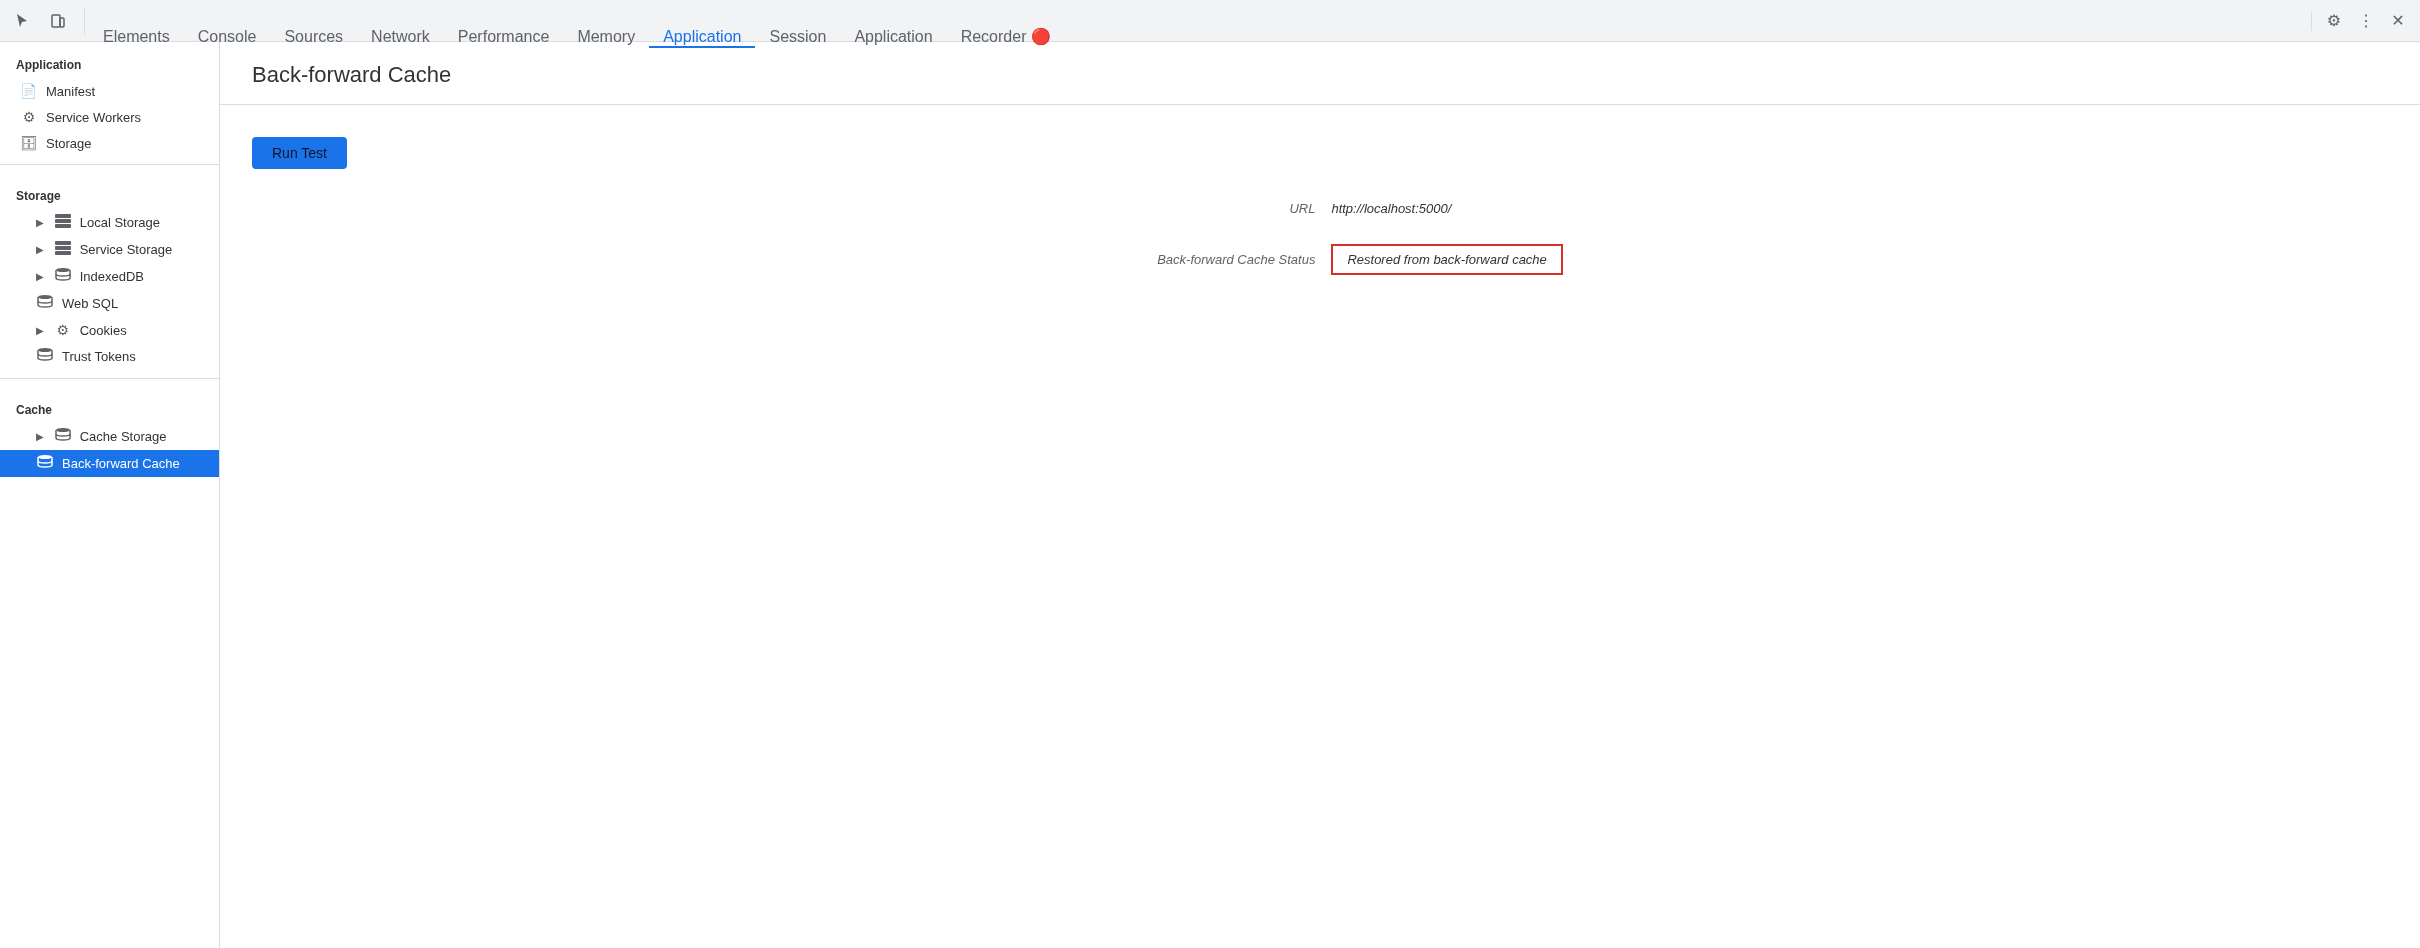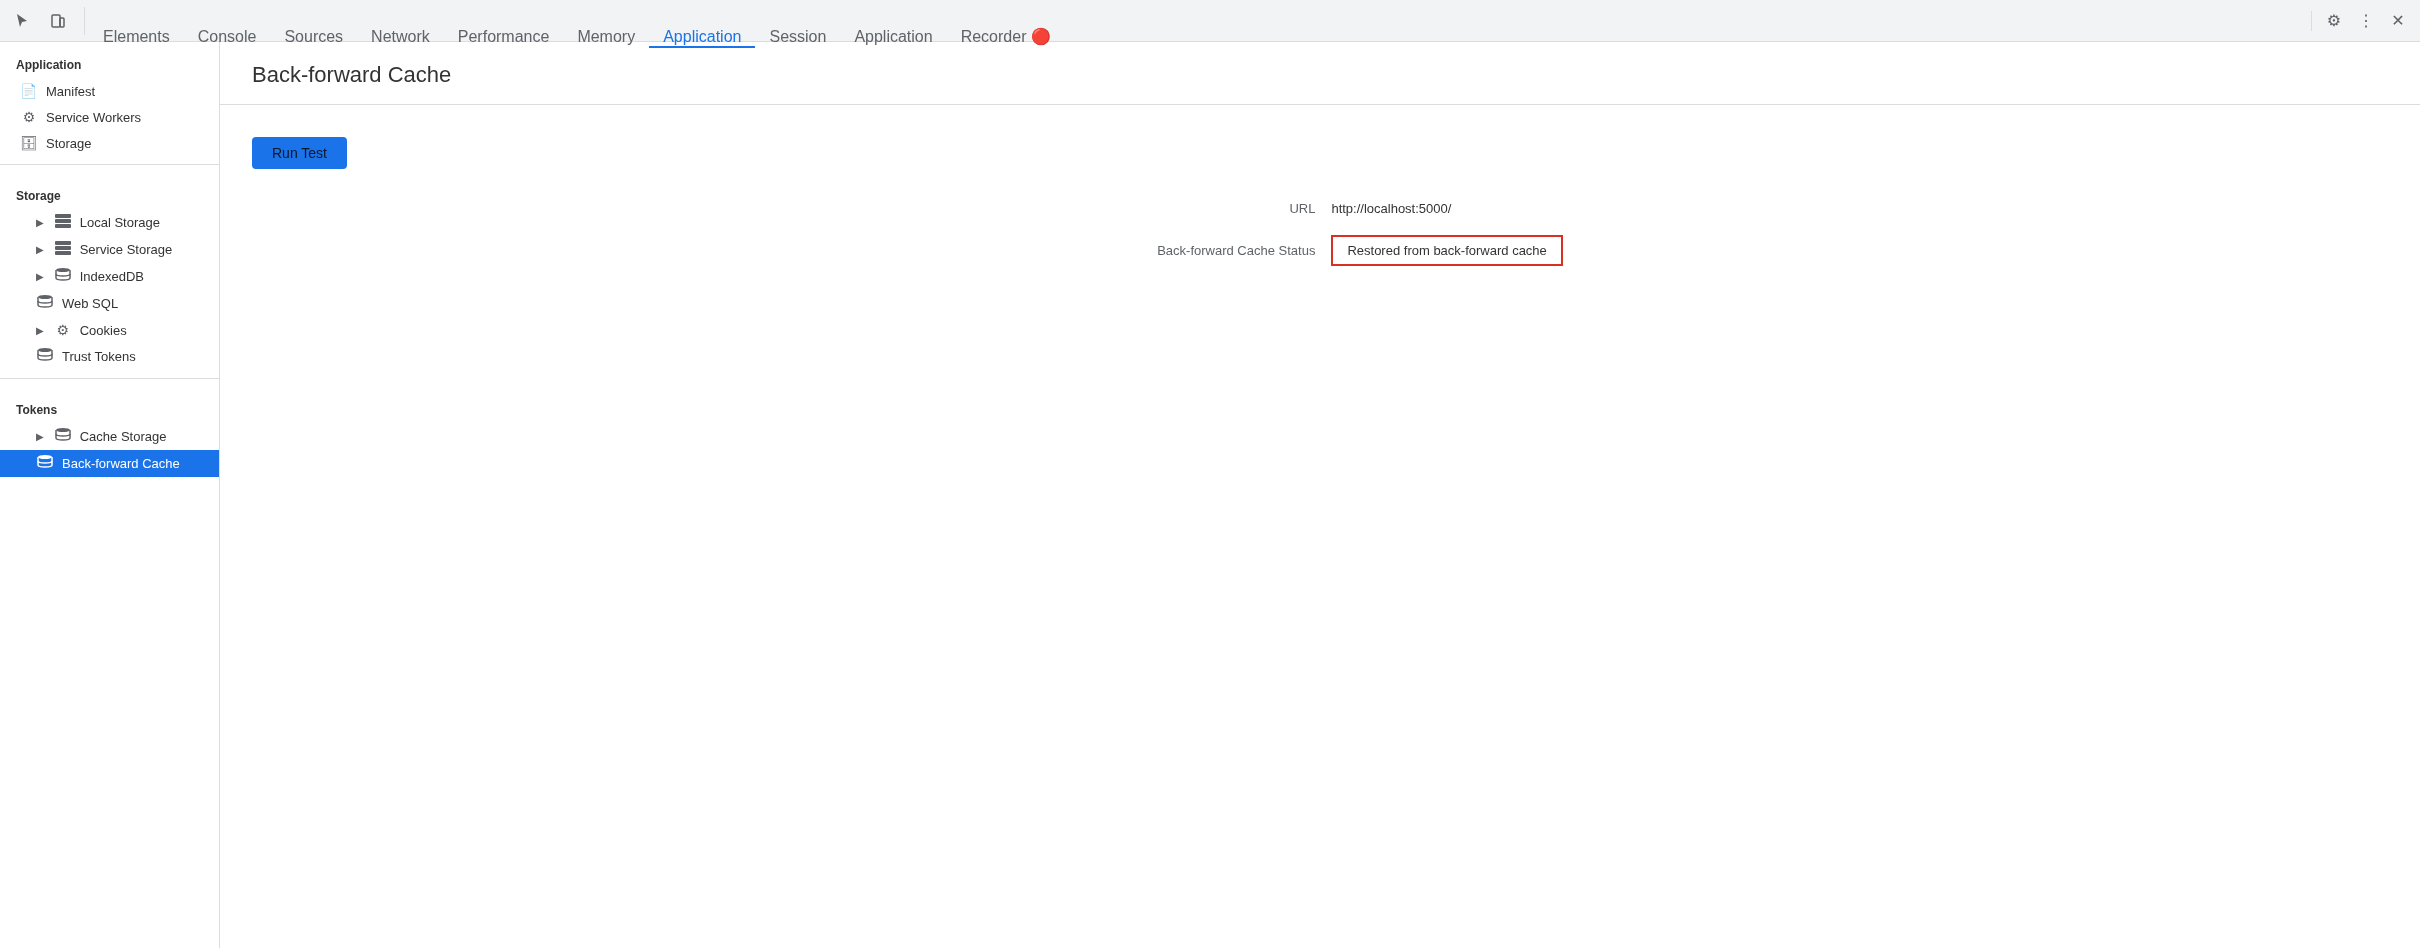--- a/index.html
+++ b/index.html
@@ -43,21 +43,21 @@
     .content { flex: 1; background: #fff; overflow-y: auto; }
     .content-header { padding: 20px 32px 16px 32px; border-bottom: 1px solid #dadce0; }
     .content-title { font-size: 22px; font-weight: 400; color: #333; }
     .content-body { padding: 32px 32px; }
 
     .run-test-btn {
       background: #1a73e8; color: #0f172a; border: none; border-radius: 4px;
       padding: 8px 20px; font-size: 14px; cursor: pointer; font-weight: 500; margin-bottom: 32px;
     }
 
-    .info-grid { display: grid; grid-template-columns: auto auto; gap: 19px 16px; align-items: center; margin-left: 80px; }
+    .info-grid { display: grid; grid-template-columns: auto auto; gap: 28px 16px; align-items: center; margin-left: 80px; font-style: italic; }
     .info-label { color: #5f6368; font-size: 13px; text-align: right; }
     .info-value { color: #333; font-size: 13px; }
     .status-box {
       border: 2px solid #d93025; padding: 6px 14px; font-size: 13px; color: #333;
       display: inline-block;
     }
   </style>
 </head>
 <body>
 
@@ -192,21 +192,21 @@
           <ellipse cx="8" cy="2" rx="7" ry="2" fill="#5f6368"></ellipse>
           <path d="M1 2v4c0 1.1 3.13 2 7 2s7-.9 7-2V2" stroke="#5f6368" stroke-width="1.5" fill="none"></path>
           <path d="M1 6v4c0 1.1 3.13 2 7 2s7-.9 7-2V6" stroke="#5f6368" stroke-width="1.5" fill="none"></path>
         </svg>
       </span>
       <span>Trust Tokens</span>
     </div>
 
     <div class="sidebar-divider"></div>
 
-    <div class="sidebar-section-header">Tokens</div>
+    <div class="sidebar-section-header">Cache</div>
 
     <div class="sidebar-item sidebar-sub-item">
       <span class="expand-arrow">▶</span>
       <span class="item-icon">
         <svg width="16" height="14" viewBox="0 0 16 14" fill="none">
           <ellipse cx="8" cy="2" rx="7" ry="2" fill="#5f6368"></ellipse>
           <path d="M1 2v4c0 1.1 3.13 2 7 2s7-.9 7-2V2" stroke="#5f6368" stroke-width="1.5" fill="none"></path>
           <path d="M1 6v4c0 1.1 3.13 2 7 2s7-.9 7-2V6" stroke="#5f6368" stroke-width="1.5" fill="none"></path>
         </svg>
       </span>

